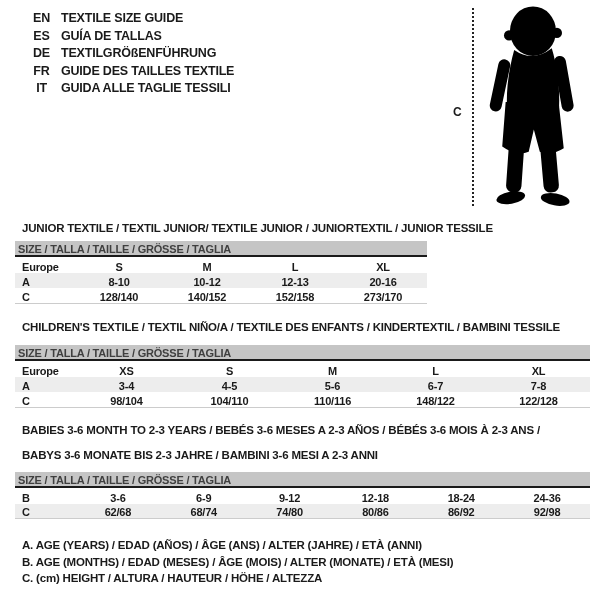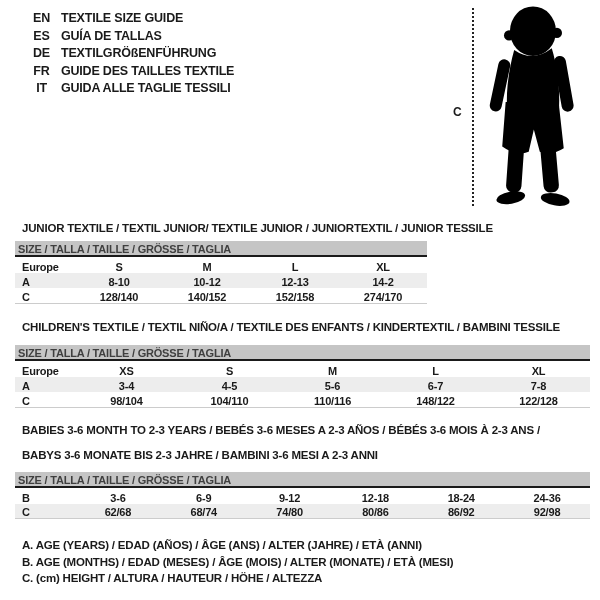--- a/index.html
+++ b/index.html
@@ -101,28 +101,28 @@
         <div class="t-cell">S</div>
         <div class="t-cell">M</div>
         <div class="t-cell">L</div>
         <div class="t-cell">XL</div>
       </div>
       <div class="t-row striped">
         <div class="t-label">A</div>
         <div class="t-cell">8-10</div>
         <div class="t-cell">10-12</div>
         <div class="t-cell">12-13</div>
-        <div class="t-cell">14-2</div>
+        <div class="t-cell">20-16</div>
       </div>
       <div class="t-row">
         <div class="t-label">C</div>
         <div class="t-cell">128/140</div>
         <div class="t-cell">140/152</div>
         <div class="t-cell">152/158</div>
-        <div class="t-cell">274/170</div>
+        <div class="t-cell">273/170</div>
       </div>
     </section>
     <section class="table-section sec1">
       <div class="table-title-block">
         <div class="table-title">CHILDREN'S TEXTILE / TEXTIL NIÑO/A / TEXTILE DES ENFANTS / KINDERTEXTIL / BAMBINI TESSILE</div>
       </div>
       <div class="size-bar">SIZE / TALLA / TAILLE / GRÖSSE / TAGLIA</div>
       <div class="t-row">
         <div class="t-label">Europe</div>
         <div class="t-cell">XS</div>

